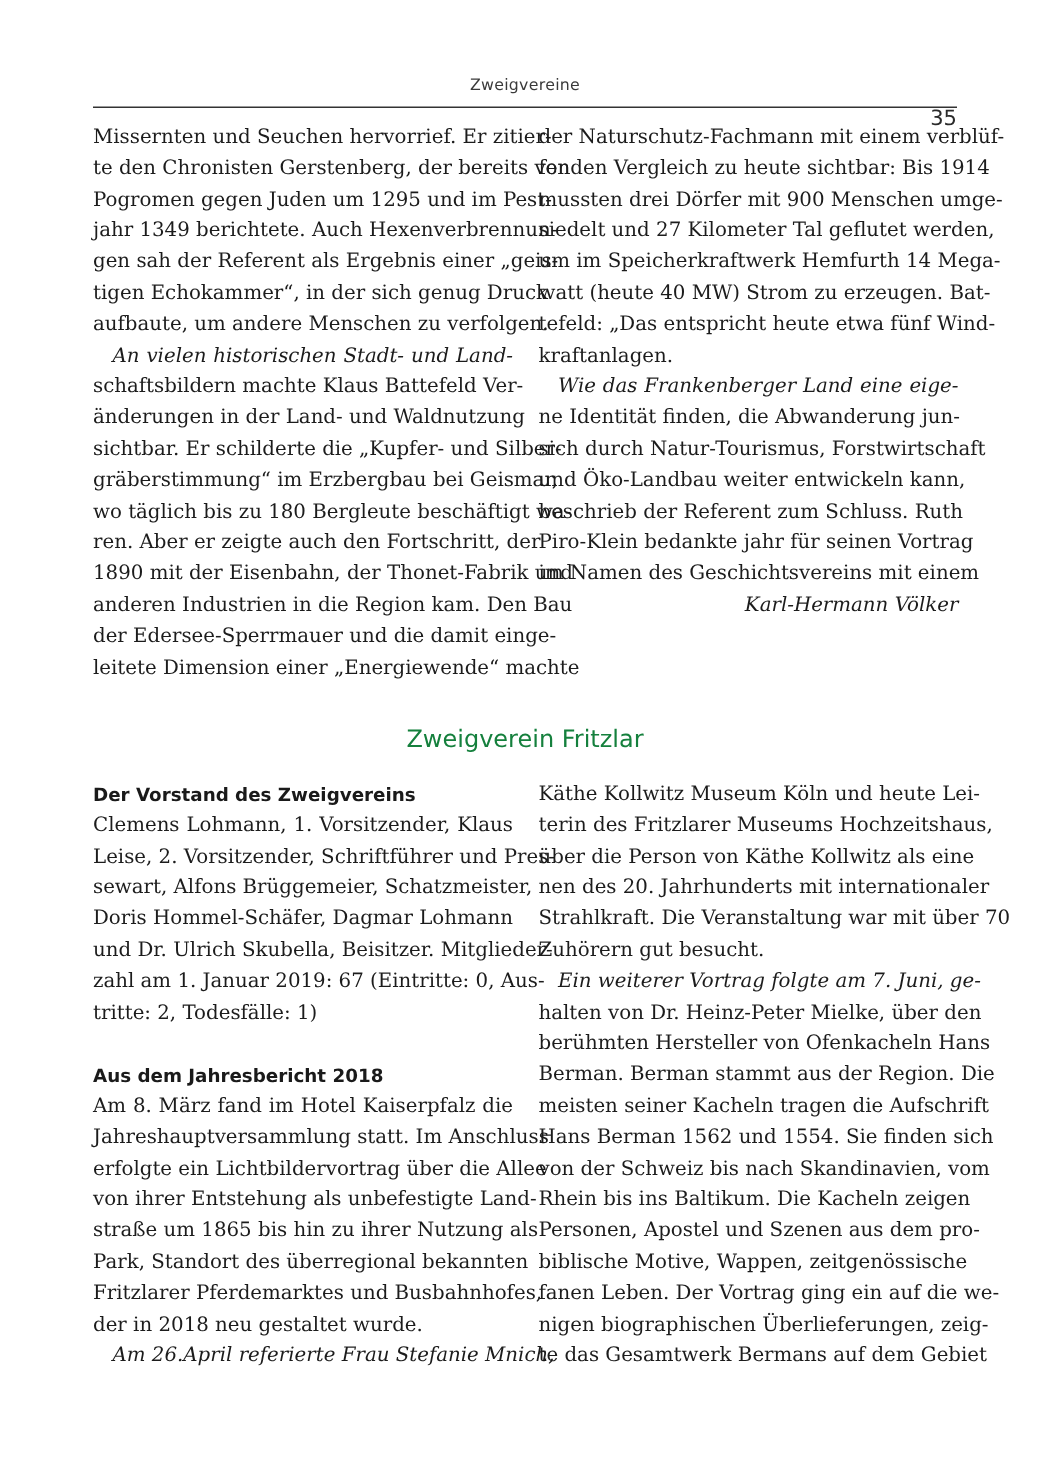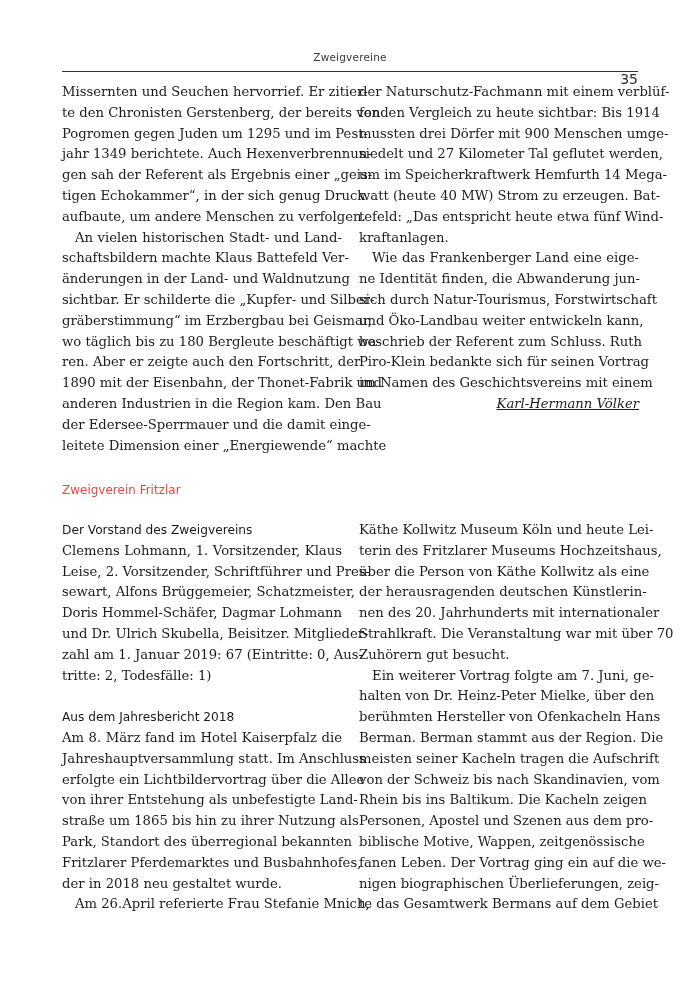--- a/index.html
+++ b/index.html
@@ -13,30 +13,30 @@
   .page-number { position: absolute; right: 0; top: -1px; font-size: 14px; color: #2a2a2a; margin-top: 23px; }
   .rule { position: absolute; left: 62px; top: 71px; width: 576px; height: 0; border-top: 1px solid #333; }
   .col { position: absolute; width: 280px; font-family: "DejaVu Serif", serif; font-size: 13.2px; }
   .col-left { left: 62px; }
   .col-right { left: 359px; }
   .line {
     height: 20.8px; line-height: 20.8px; white-space: nowrap;
     text-align: justify; text-align-last: justify;
   }
   .line.last { text-align-last: left; }
-  .line.indent { padding-left: 13px; }
-  .line.sig { text-align: left; text-align-last: right; font-style: italic; text-decoration: underline; }
+  .line.indent { padding-left: 13px; font-style: italic; }
+  .line.sig { text-align: left; text-align-last: right; font-style: italic; }
   .subhead {
     height: 20.8px; line-height: 20.8px; white-space: nowrap;
-    font-family: "DejaVu Sans", sans-serif; font-size: 12.2px; color: #1a1a1a;
+    font-family: "DejaVu Sans", sans-serif; font-size: 12.2px; color: #1a1a1a; font-weight: bold;
   }
   .gap { height: 20.8px; }
   .section-title {
-    position: absolute; left: 62px; top: 483px; width: 576px; 
-    font-family: "DejaVu Sans", sans-serif; font-size: 12px; color: #ef4444;
+    position: absolute; left: 62px; top: 483px; width: 576px; text-align: center;
+    font-family: "DejaVu Sans", sans-serif; font-size: 16px; color: #15803d;
   }
 </style>
 </head>
 <body>
 
 <div class="page">
   <div class="running-head">
     <span class="running-title">Zweigvereine</span>
     <span class="page-number">35</span>
   </div>
@@ -69,21 +69,21 @@
       <div class="line">siedelt und 27 Kilometer Tal geflutet werden,</div>
       <div class="line">um im Speicherkraftwerk Hemfurth 14 Mega-</div>
       <div class="line">watt (heute 40 MW) Strom zu erzeugen. Bat-</div>
       <div class="line">tefeld: „Das entspricht heute etwa fünf Wind-</div>
       <div class="line last">kraftanlagen.</div>
       <div class="line indent">Wie das Frankenberger Land eine eige-</div>
       <div class="line">ne Identität finden, die Abwanderung jun-</div>
       <div class="line">sich durch Natur-Tourismus, Forstwirtschaft</div>
       <div class="line">und Öko-Landbau weiter entwickeln kann,</div>
       <div class="line">beschrieb der Referent zum Schluss. Ruth</div>
-      <div class="line">Piro-Klein bedankte sich für seinen Vortrag</div>
+      <div class="line">Piro-Klein bedankte jahr für seinen Vortrag</div>
       <div class="line">im Namen des Geschichtsvereins mit einem</div>
       <div class="line sig">Karl-Hermann Völker</div>
     </div>
 
   <div class="section-title">Zweigverein Fritzlar</div>
 
   <div class="col col-left" style="top:520px;">
       <div class="subhead">Der Vorstand des Zweigvereins</div>
       <div class="line">Clemens Lohmann, 1. Vorsitzender, Klaus</div>
       <div class="line">Leise, 2. Vorsitzender, Schriftführer und Pres-</div>
@@ -101,29 +101,29 @@
       <div class="line">straße um 1865 bis hin zu ihrer Nutzung als</div>
       <div class="line">Park, Standort des überregional bekannten</div>
       <div class="line">Fritzlarer Pferdemarktes und Busbahnhofes,</div>
       <div class="line last">der in 2018 neu gestaltet wurde.</div>
       <div class="line indent">Am 26.April referierte Frau Stefanie Mnich,</div>
     </div>
   <div class="col col-right" style="top:520px;">
       <div class="line">Käthe Kollwitz Museum Köln und heute Lei-</div>
       <div class="line">terin des Fritzlarer Museums Hochzeitshaus,</div>
       <div class="line">über die Person von Käthe Kollwitz als eine</div>
-      <div class="line">der herausragenden deutschen Künstlerin-</div>
       <div class="line">nen des 20. Jahrhunderts mit internationaler</div>
       <div class="line">Strahlkraft. Die Veranstaltung war mit über 70</div>
       <div class="line last">Zuhörern gut besucht.</div>
       <div class="line indent">Ein weiterer Vortrag folgte am 7. Juni, ge-</div>
       <div class="line">halten von Dr. Heinz-Peter Mielke, über den</div>
       <div class="line">berühmten Hersteller von Ofenkacheln Hans</div>
       <div class="line">Berman. Berman stammt aus der Region. Die</div>
       <div class="line">meisten seiner Kacheln tragen die Aufschrift</div>
+      <div class="line">Hans Berman 1562 und 1554. Sie finden sich</div>
       <div class="line">von der Schweiz bis nach Skandinavien, vom</div>
       <div class="line">Rhein bis ins Baltikum. Die Kacheln zeigen</div>
       <div class="line">Personen, Apostel und Szenen aus dem pro-</div>
       <div class="line">biblische Motive, Wappen, zeitgenössische</div>
       <div class="line">fanen Leben. Der Vortrag ging ein auf die we-</div>
       <div class="line">nigen biographischen Überlieferungen, zeig-</div>
       <div class="line">te das Gesamtwerk Bermans auf dem Gebiet</div>
     </div>
 </div>
 

